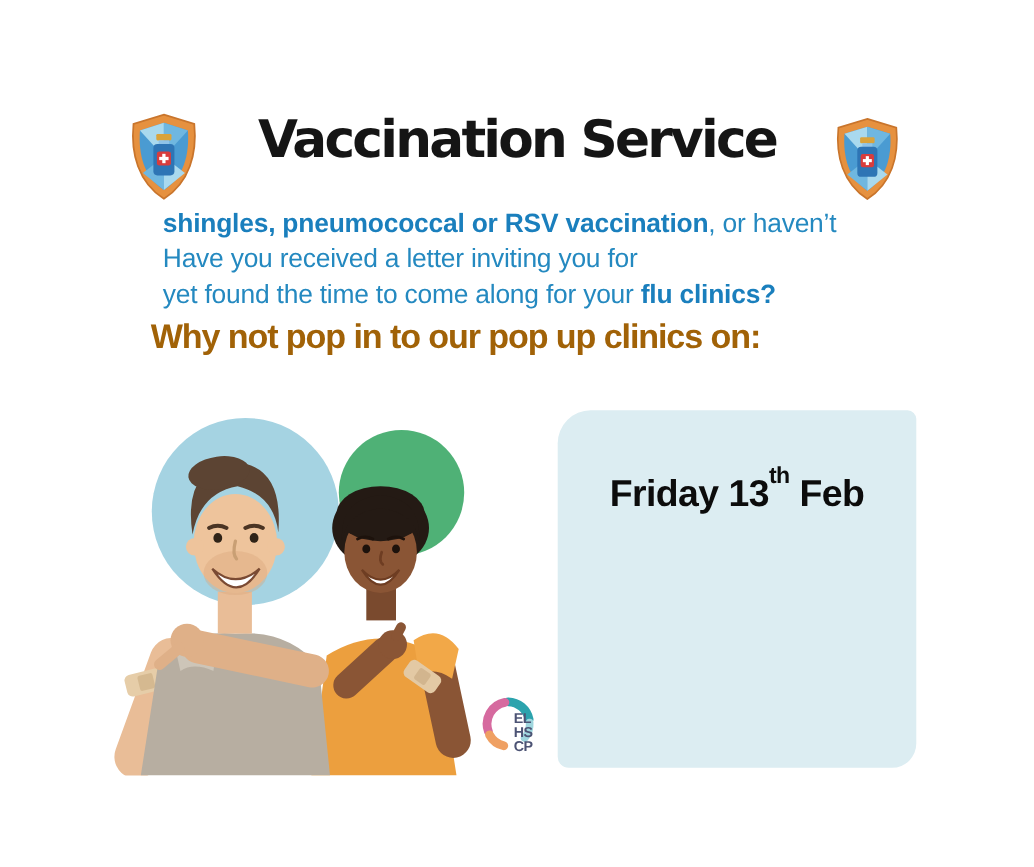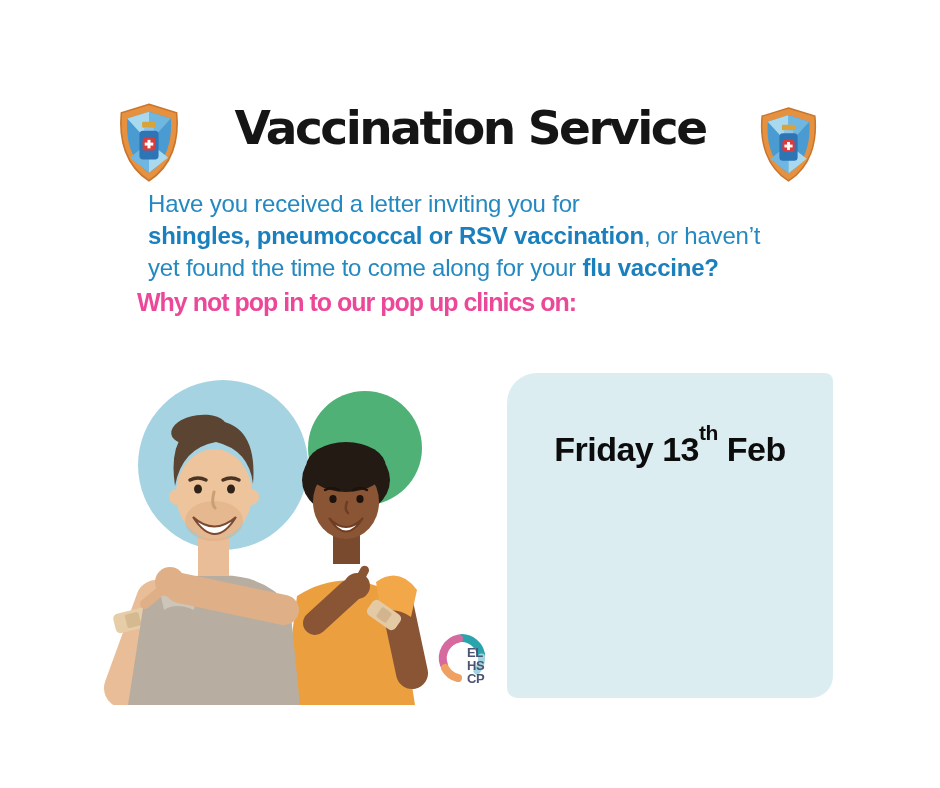--- a/index.html
+++ b/index.html
@@ -20,21 +20,21 @@
   .intro{
     position:absolute;left:148px;top:188px;margin:0;
     font-size:24px;line-height:32px;letter-spacing:-0.2px;
     color:#2489c0;font-weight:normal;
   }
   .intro .line{display:block;}
   .intro .b{font-weight:bold;color:#1a7fbd;}
   
   .subheading{
     position:absolute;left:137px;top:288px;margin:0;
-    font-size:25px;font-weight:bold;letter-spacing:-1px;color:#ec4899;
+    font-size:31px;font-weight:bold;letter-spacing:-1px;color:#a16207;
   }
   
   .photo-svg{position:absolute;left:100px;top:368px;width:390px;height:337px;}
   
   .logo-svg{position:absolute;left:436px;top:626px;width:66px;height:72px;}
   .logo-letter{
     font-family:"Liberation Sans",sans-serif;font-weight:bold;font-size:13px;
     fill:#4c5374;letter-spacing:-0.5px;
   }
   
@@ -82,23 +82,23 @@
       <rect x="25.5" y="18.5" width="13" height="5.5" rx="1.2" fill="#d9a33c"></rect>
       <rect x="27.5" y="24" width="9" height="3.5" fill="#8fc3e8"></rect>
       <rect x="23" y="27" width="18" height="27" rx="3.5" fill="#2e75b5"></rect>
       <rect x="26" y="33.5" width="12" height="12" rx="2" fill="#d93c3c"></rect>
       <rect x="30.6" y="35.5" width="2.8" height="8" fill="#ffffff"></rect>
       <rect x="28" y="38.1" width="8" height="2.8" fill="#ffffff"></rect>
     </g>
   </svg>
 
   <p class="intro">
+    <span class="line"><span class="b">shingles, pneumococcal or RSV vaccination</span><span>, or haven’t</span></span>
     <span class="line"><span>Have you received a letter inviting you for</span></span>
-    <span class="line"><span class="b">shingles, pneumococcal or RSV vaccination</span><span>, or haven’t</span></span>
-    <span class="line"><span>yet found the time to come along for your </span><span class="b">flu vaccine?</span></span>
+    <span class="line"><span>yet found the time to come along for your </span><span class="b">flu clinics?</span></span>
   </p>
 
   <h2 class="subheading">Why not pop in to our pop up clinics on:</h2>
 
   <svg class="photo-svg" viewBox="0 0 390 337">
     <circle cx="123" cy="97" r="85" fill="#a5d3e2"></circle>
     <circle cx="265" cy="80" r="57" fill="#4fb176"></circle>
 
     <g>
       <ellipse cx="246" cy="112" rx="44" ry="36" fill="#241a14"></ellipse>

